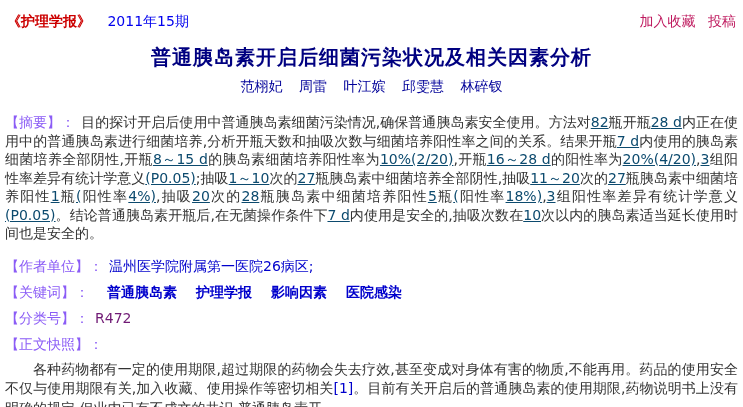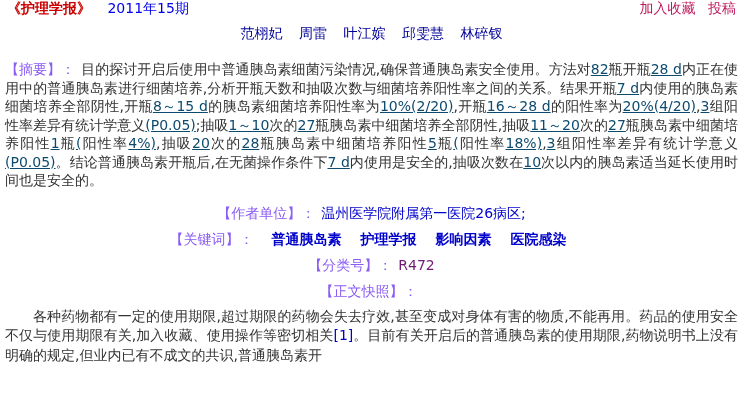--- a/index.html
+++ b/index.html
@@ -4,21 +4,21 @@
 <style>
   * { margin: 0; padding: 0; box-sizing: border-box; }
   html, body { background: #ffffff; }
   body {
     width: 743px;
     height: 407px;
     overflow: hidden;
     font-family: "DejaVu Sans", "Liberation Sans", sans-serif;
     color: #333333;
   }
-  .page { width: 743px; height: 407px; padding: 0 5px 0 5px; }
+  .page { width: 743px; height: 407px; padding: 13px 5px 0 5px; }
 
   
   .topbar {
     display: flex;
     justify-content: space-between;
     align-items: baseline;
     font-size: 14px;
     padding: 0 2px;
   }
   .journal-name { color: #cc0000; font-weight: bold; text-decoration: none; }
@@ -56,21 +56,20 @@
   }
   .field-label {
     color: #8b5cf6;
     font-weight: normal;
     margin-right: 6px;
   }
   .meta-row {
     margin-top: 8px;
     font-size: 14px;
     line-height: 18px;
-    text-align: center;
   }
   .meta-row.first { margin-top: 14px; }
   .affil-link { color: #0000cc; text-decoration: none; }
   .keyword-link { color: #0000cc; text-decoration: none; font-weight: bold; margin-right: 7px; margin-left: 12px; }
   .class-link { color: #701a75; text-decoration: none; }
 
   
   .snapshot-text {
     margin-top: 7px;
     font-size: 14px;
@@ -93,20 +92,21 @@
     <div class="topbar-left">
       <a href="#" class="journal-name">《护理学报》</a>
       <a href="#" class="issue-link">2011年15期</a>
     </div>
     <div class="topbar-right">
       <a href="#">加入收藏</a>
       <a href="#">投稿</a>
     </div>
   </div>
 
+  <h1 class="title">普通胰岛素开启后细菌污染状况及相关因素分析</h1>
 
   <div class="authors">
     <a href="#">范栩妃</a>
     <a href="#">周雷</a>
     <a href="#">叶江嫔</a>
     <a href="#">邱雯慧</a>
     <a href="#">林碎钗</a>
   </div>
 
   <p class="abstract"><span class="field-label">【摘要】：</span><span class="latin-tint">目的探讨开启后使用中普通胰岛素细菌污染情况,确保普通胰岛素安全使用。方法对<span class="num">82</span>瓶开瓶<span class="num">28 d</span>内正在使用中的普通胰岛素进行细菌培养,分析开瓶天数和抽吸次数与细菌培养阳性率之间的关系。结果开瓶<span class="num">7 d</span>内使用的胰岛素细菌培养全部阴性,开瓶<span class="num">8～15 d</span>的胰岛素细菌培养阳性率为<span class="num">10%(2/20)</span>,开瓶<span class="num">16～28 d</span>的阳性率为<span class="num">20%(4/20)</span>,<span class="num">3</span>组阳性率差异有统计学意义<span class="num">(P0.05)</span>;抽吸<span class="num">1～10</span>次的<span class="num">27</span>瓶胰岛素中细菌培养全部阴性,抽吸<span class="num">11～20</span>次的<span class="num">27</span>瓶胰岛素中细菌培养阳性<span class="num">1</span>瓶<span class="num">(</span>阳性率<span class="num">4%)</span>,抽吸<span class="num">20</span>次的<span class="num">28</span>瓶胰岛素中细菌培养阳性<span class="num">5</span>瓶<span class="num">(</span>阳性率<span class="num">18%)</span>,<span class="num">3</span>组阳性率差异有统计学意义<span class="num">(P0.05)</span>。结论普通胰岛素开瓶后,在无菌操作条件下<span class="num">7 d</span>内使用是安全的,抽吸次数在<span class="num">10</span>次以内的胰岛素适当延长使用时间也是安全的。</span></p>

